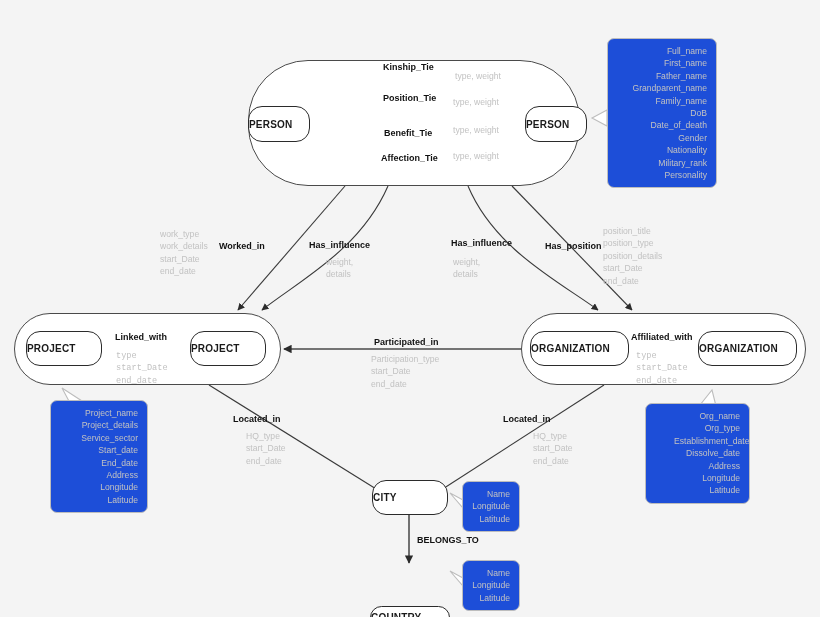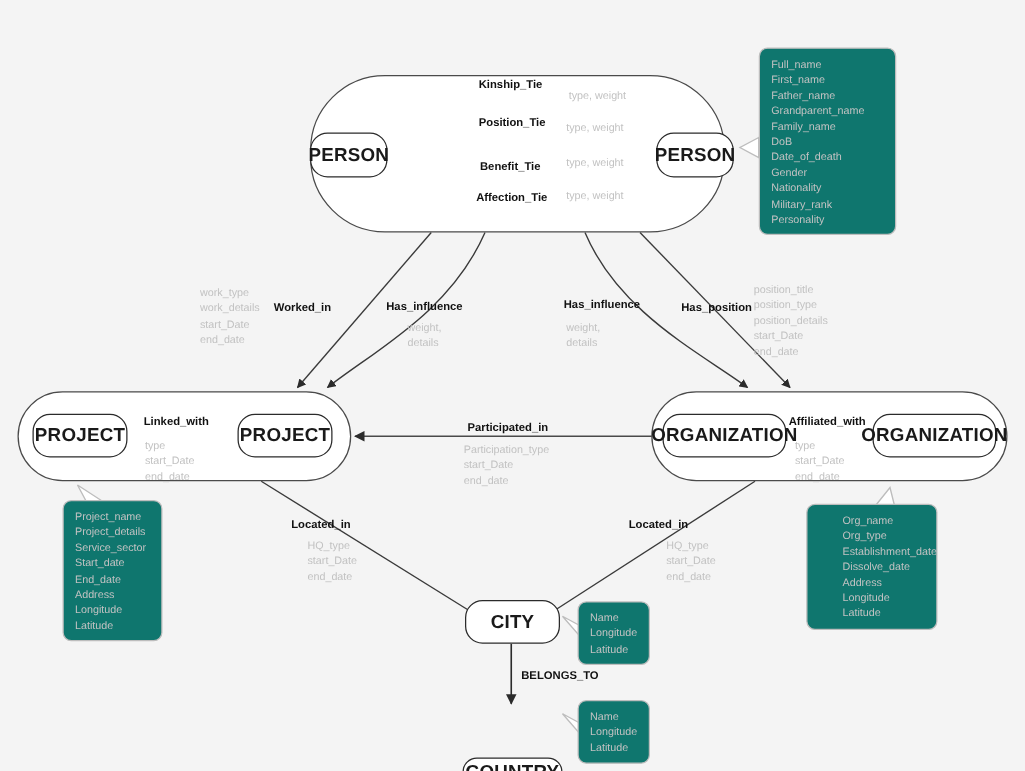--- a/index.html
+++ b/index.html
@@ -23,46 +23,46 @@
   }
   
   .node {
     position: absolute;
     box-sizing: border-box;
     background: #ffffff;
     border: 1.3px solid #2b2b2b;
     border-radius: 14px;
     display: flex;
     align-items: center;
-    justify-content: center;
-    font-size: 15px;
+    font-size: 10px;
     font-weight: bold;
     color: #1a1a1a;
     letter-spacing: 0.2px;
     white-space: nowrap;
     z-index: 3;
   }
   
   .group-capsule {
     position: absolute;
     box-sizing: border-box;
     background: #ffffff;
     border: 1.2px solid #4a4a4a;
     border-radius: 60px;
     z-index: 1;
   }
   
   .callout {
     position: absolute;
     box-sizing: border-box;
-    background: #0f766e;
+    background: #1d4ed8;
     border: 1.1px solid #bdbdbd;
     border-radius: 7px;
     padding: 6px 9px;
     z-index: 4;
+    text-align: right;
   }
   .callout .attr {
     font-size: 8.6px;
     line-height: 12.4px;
     color: #c2c2c2;
     white-space: nowrap;
   }
   
   .rel-label {
     position: absolute;
@@ -75,20 +75,21 @@
   .rel-attrs {
     position: absolute;
     font-size: 8.6px;
     line-height: 12.4px;
     color: #c2c2c2;
     white-space: nowrap;
     z-index: 5;
   }
   .rel-attrs.faded-over {
     z-index: 2;
+    font-family: Liberation Mono, monospace;
   }
 </style>
 </head>
 <body>
 
 <div id="stage">
 
   <svg id="wires" viewBox="0 0 820 617">
     <defs>
       <marker id="arrow" viewBox="0 0 10 10" refX="9" refY="5" markerWidth="6.5" markerHeight="6.5" orient="auto-start-reverse">
@@ -205,21 +206,21 @@
     <span>PROJECT</span>
   </div>
 
   <div class="rel-label" style="left:115px; top:332px;">Linked_with</div>
   <div class="rel-attrs faded-over" style="left:116px; top:350px;">
     <div>type</div>
     <div>start_Date</div>
     <div>end_date</div>
   </div>
 
-  <div class="callout" style="left:50px; top:400px; width:80px;">
+  <div class="callout" style="left:50px; top:400px; width:98px;">
     <div class="attr">Project_name</div>
     <div class="attr">Project_details</div>
     <div class="attr">Service_sector</div>
     <div class="attr">Start_date</div>
     <div class="attr">End_date</div>
     <div class="attr">Address</div>
     <div class="attr">Longitude</div>
     <div class="attr">Latitude</div>
   </div>
 

